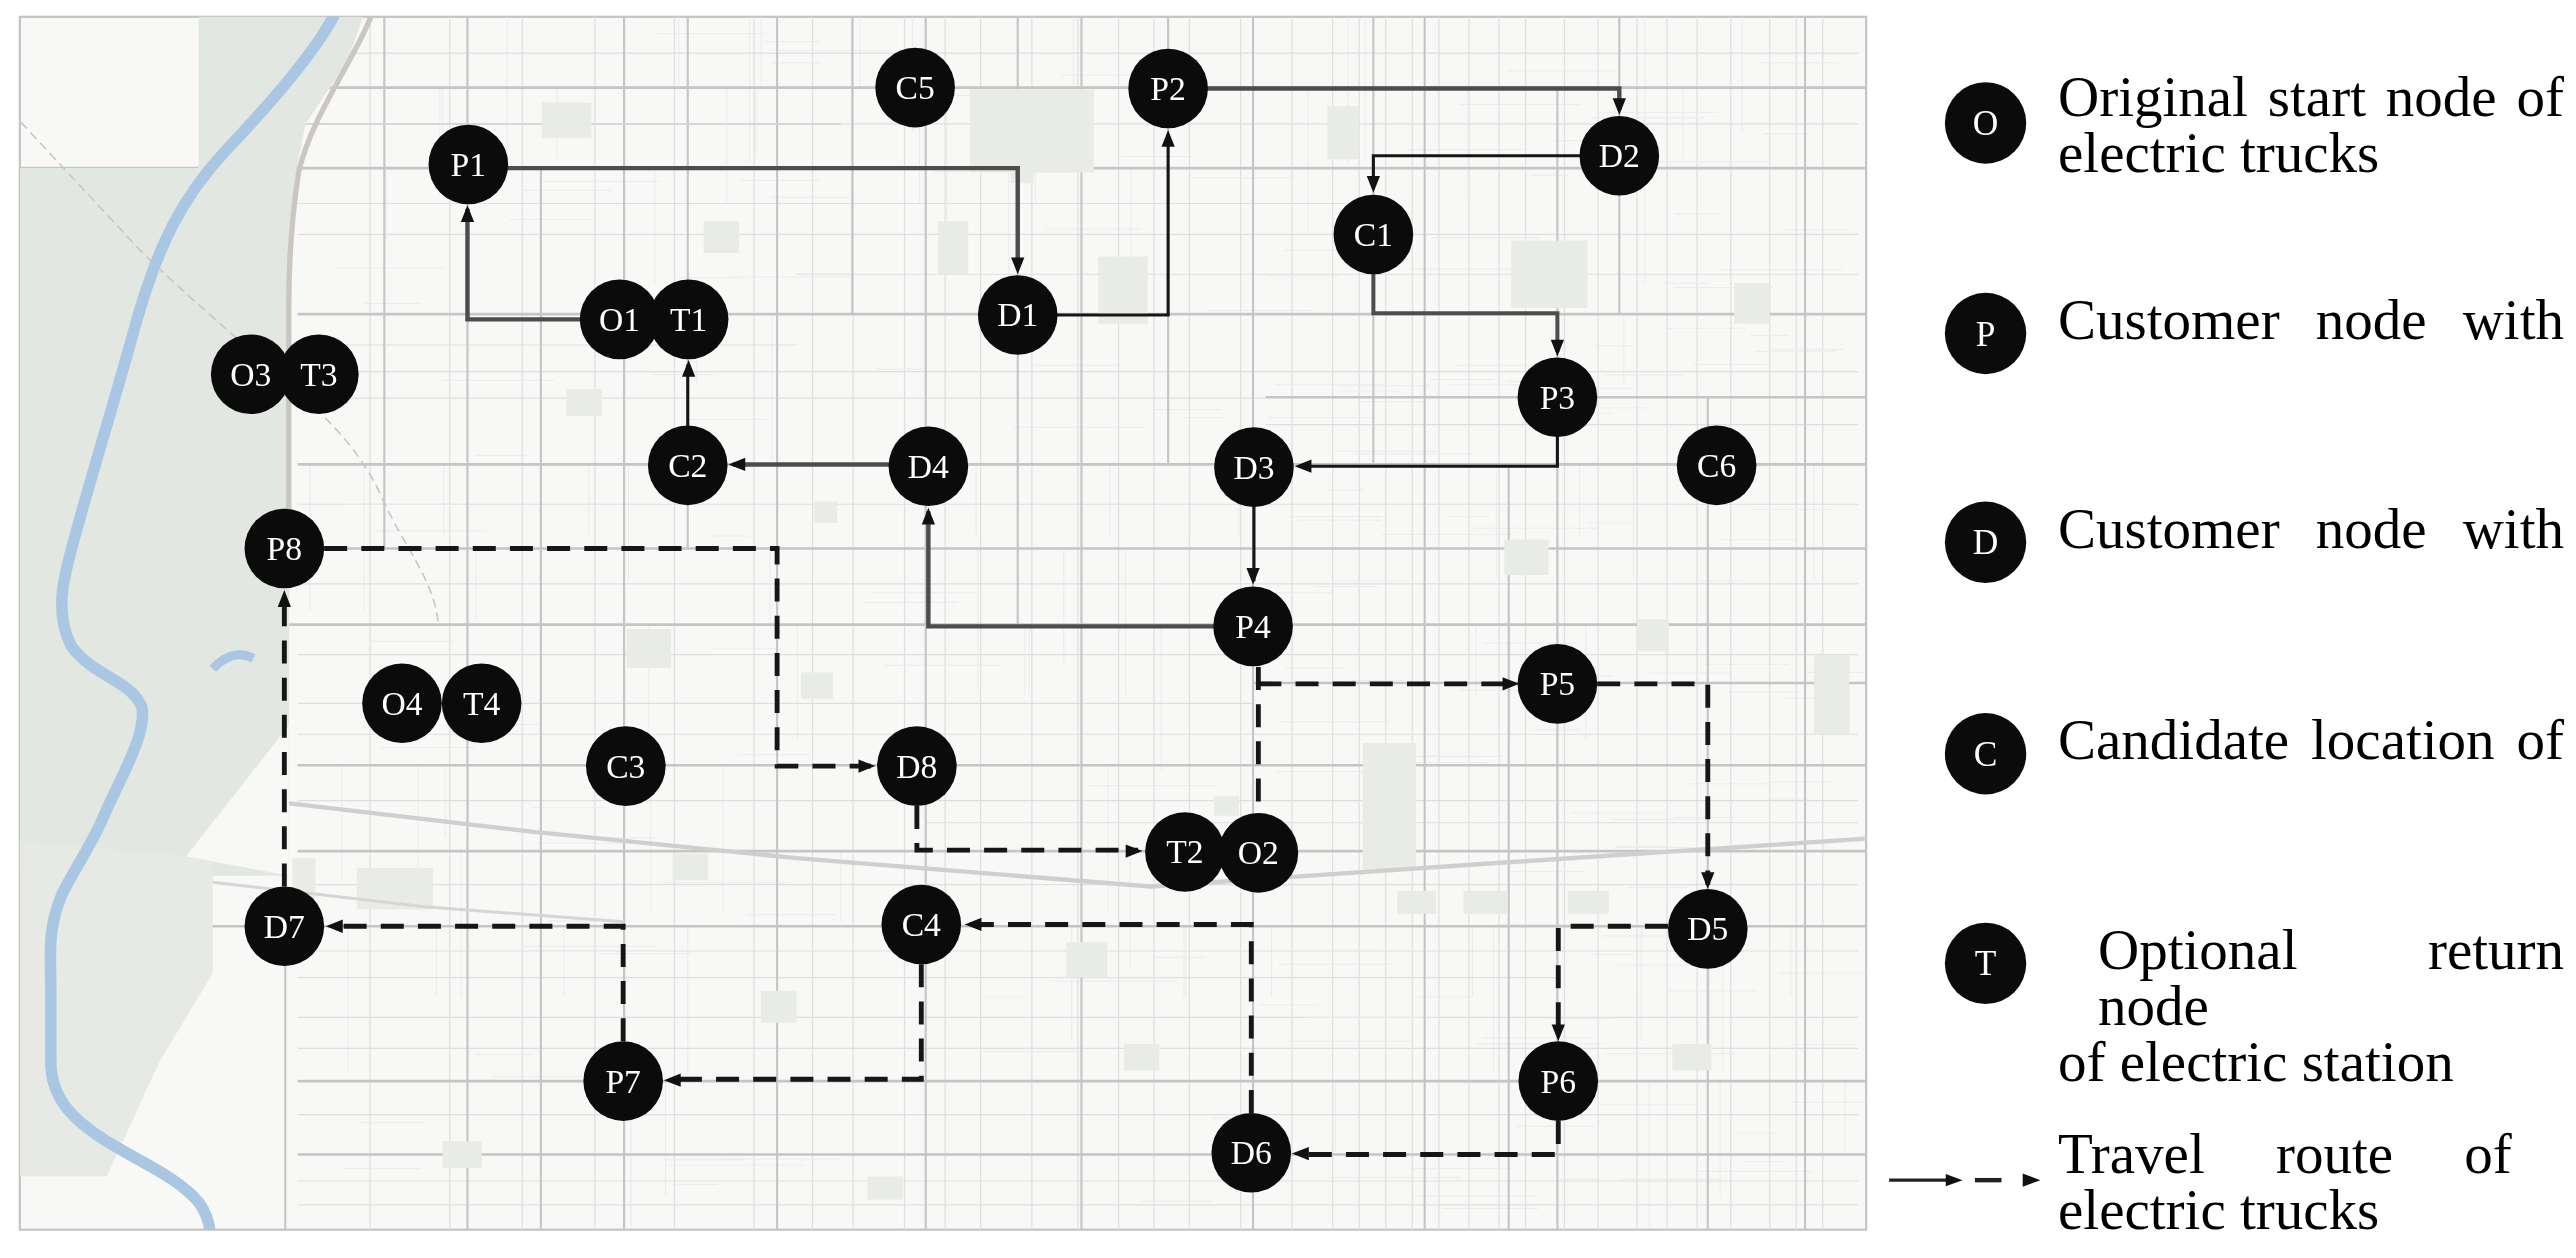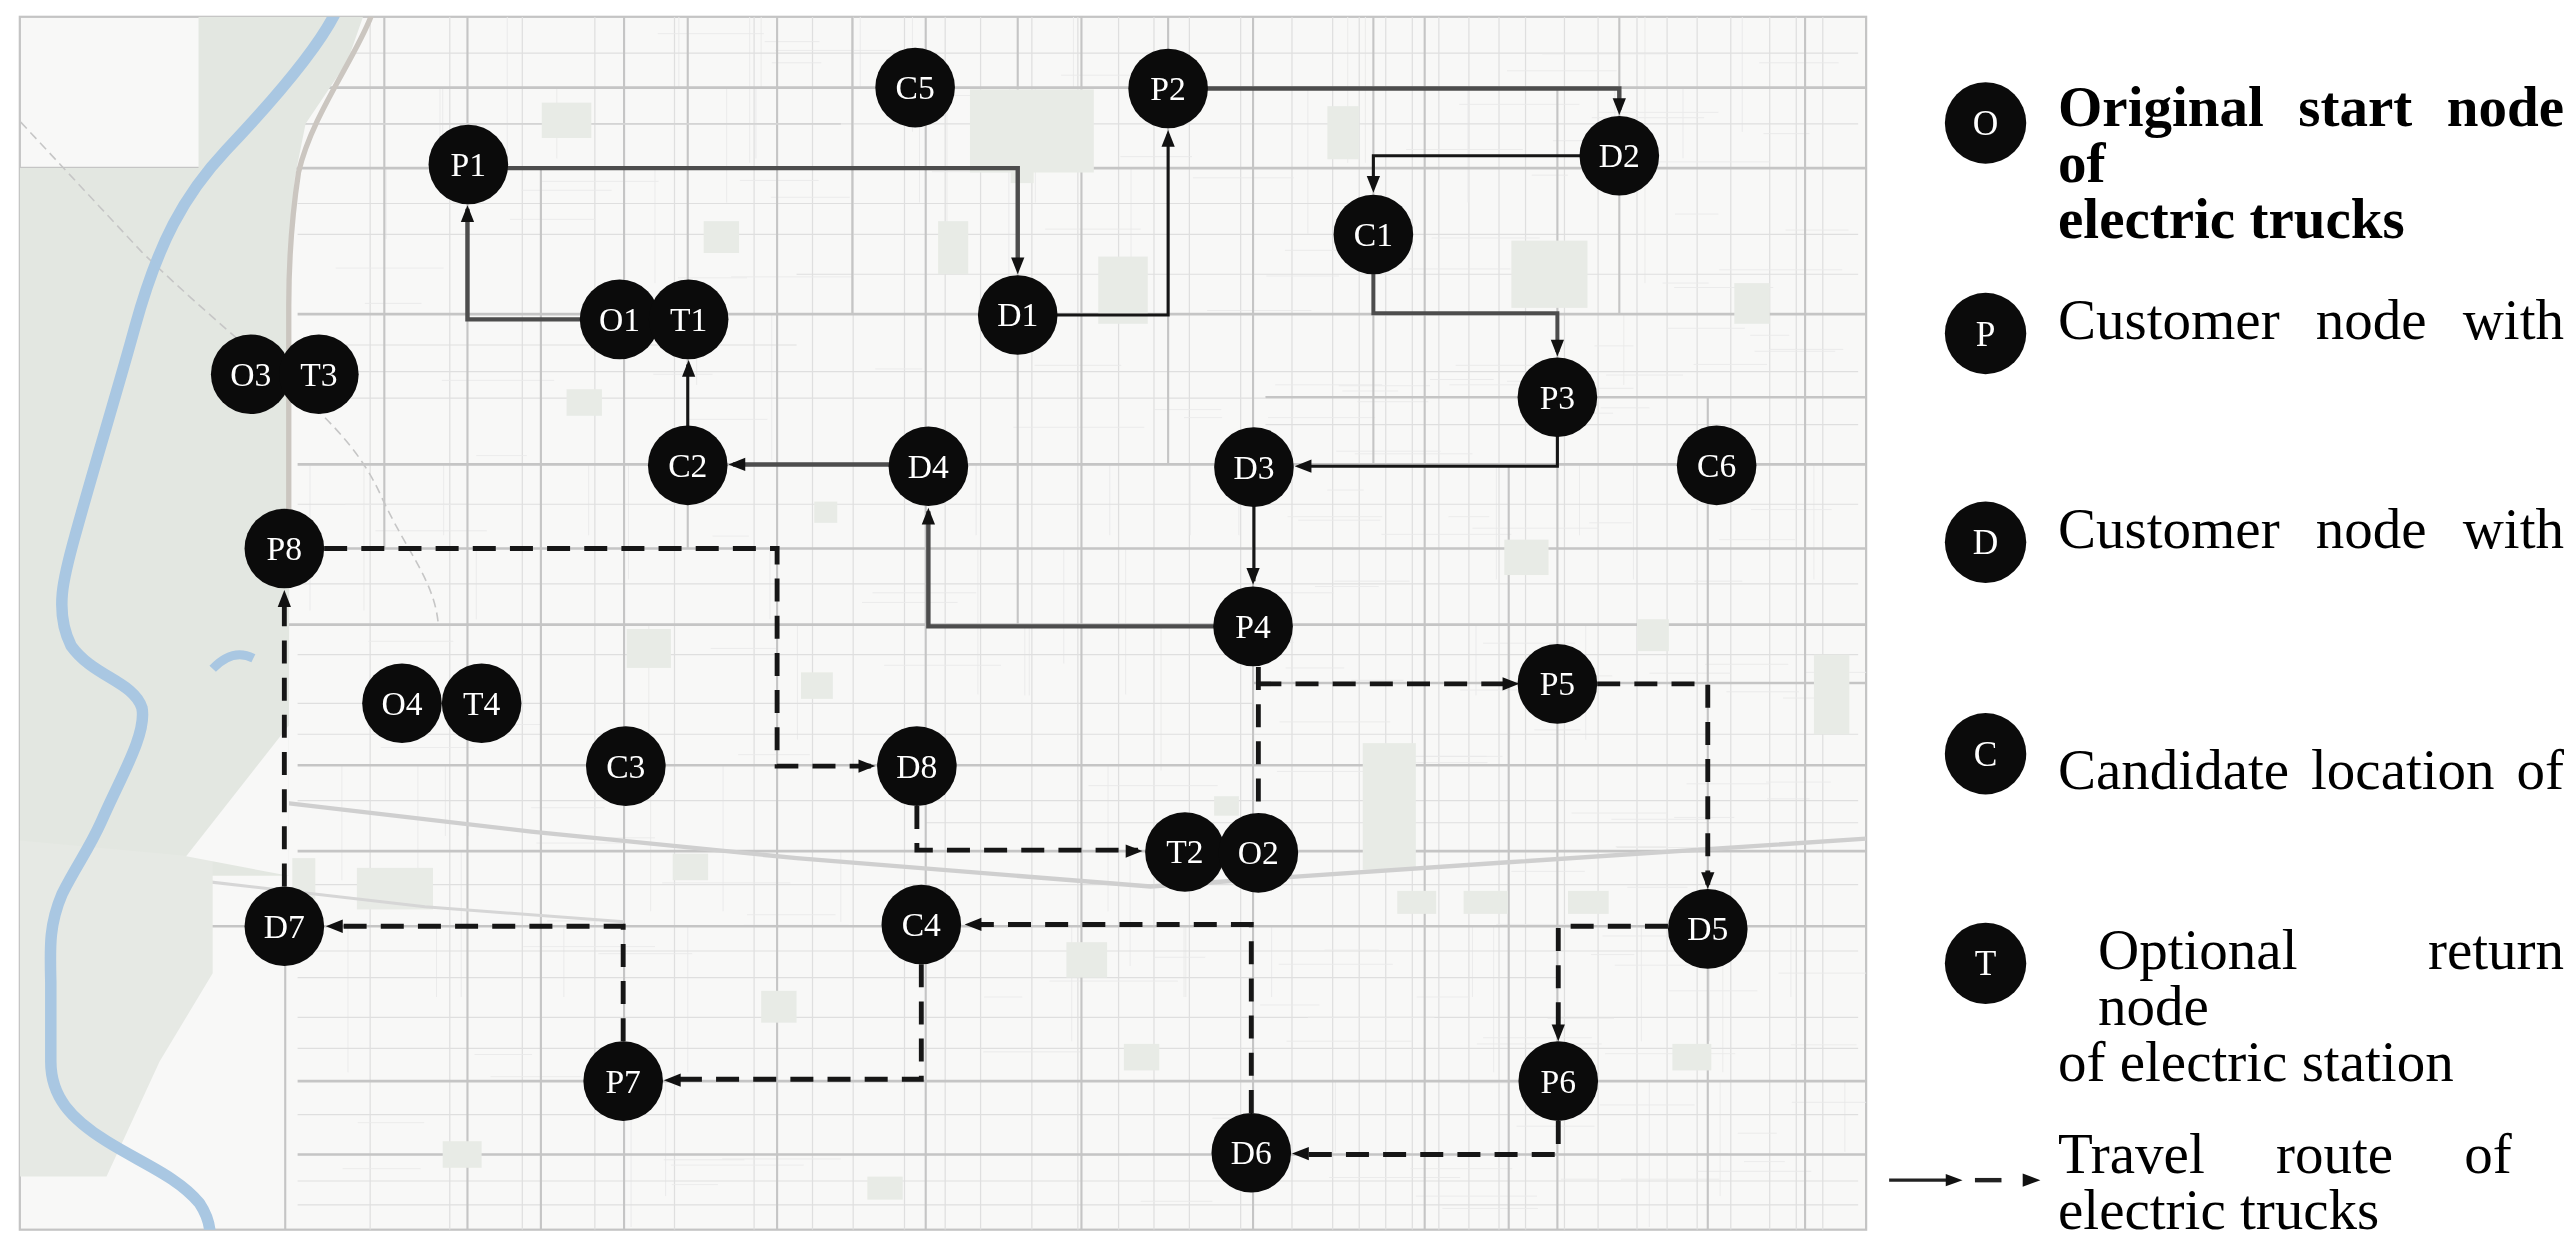--- a/index.html
+++ b/index.html
@@ -646,31 +646,31 @@
         <circle cx="2244" cy="1089" r="46" fill="#0b0b0b"></circle>
         <text x="2244" y="1089" fill="#fff" font-size="40" text-anchor="middle" dominant-baseline="central">T</text>
       </g>
       <g>
         <polyline points="2135,1334 2200,1334" fill="none" stroke="#222" stroke-width="3.5"></polyline>
         <polygon points="2218,1334 2199,1327 2199,1341" fill="#111"></polygon>
         <polyline points="2232,1334 2262,1334" fill="none" stroke="#222" stroke-width="5"></polyline>
         <polygon points="2306,1334 2286,1326.5 2286,1341.5" fill="#111"></polygon>
       </g>
     </svg>
-<div style="position:absolute;left:2058px;top:79px;width:506px;font-weight:bold;">
+<div style="position:absolute;left:2058px;top:69px;width:506px;">
       <div style="text-align:justify;text-align-last:justify;">Original start node of</div>
       <div>electric trucks</div>
     </div>
     <div style="position:absolute;left:2058px;top:292px;width:506px;">
       <div style="text-align:justify;text-align-last:justify;">Customer node with</div>
     </div>
     <div style="position:absolute;left:2058px;top:501px;width:506px;">
       <div style="text-align:justify;text-align-last:justify;">Customer node with</div>
     </div>
-    <div style="position:absolute;left:2058px;top:712px;width:506px;margin-top:30px;">
+    <div style="position:absolute;left:2058px;top:712px;width:506px;">
       <div style="text-align:justify;text-align-last:justify;">Candidate location of</div>
     </div>
     <div style="position:absolute;left:2058px;top:922px;width:506px;">
       <div style="text-align:justify;text-align-last:justify;margin-left:40px;">Optional return node</div>
       <div>of electric station</div>
     </div>
     <div style="position:absolute;left:2058px;top:1126px;width:506px;">
       <div style="text-align:justify;text-align-last:left;">Travel&nbsp;&nbsp;&nbsp;&nbsp; route&nbsp;&nbsp;&nbsp;&nbsp; of</div>
       <div>electric trucks</div>
     </div>

